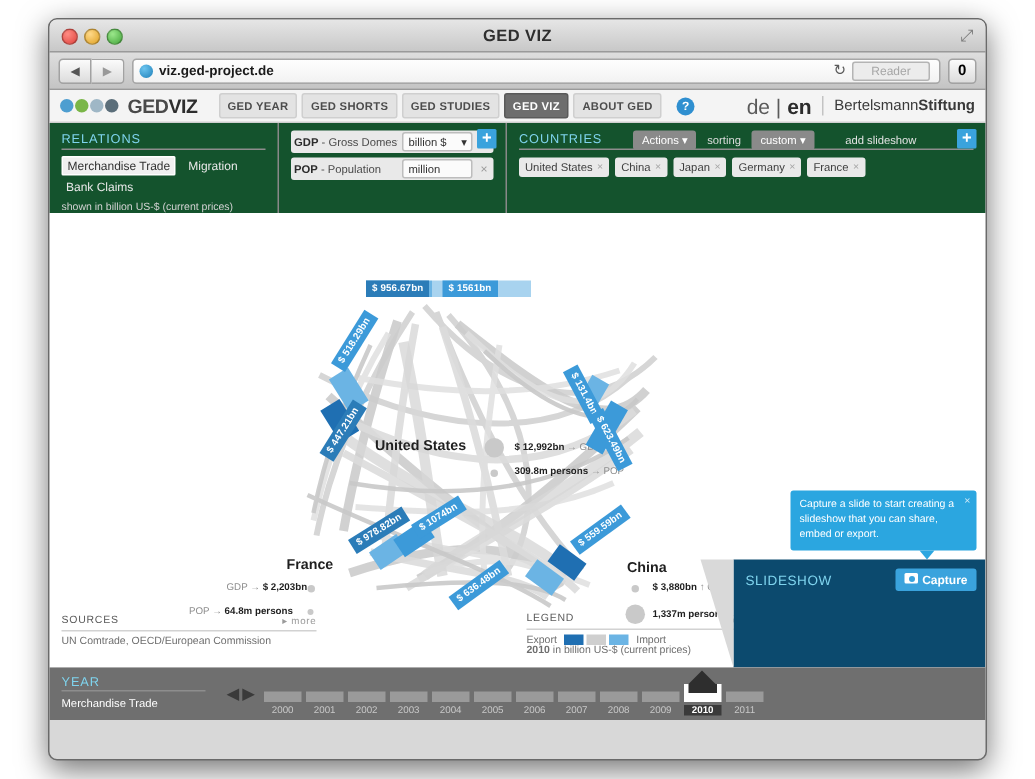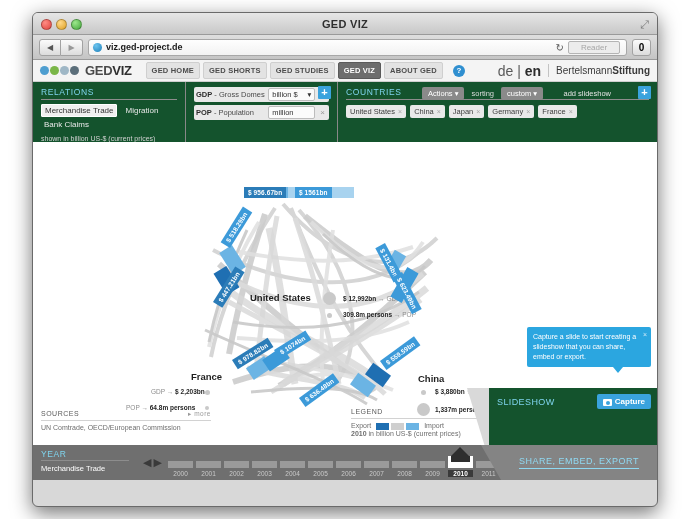--- a/index.html
+++ b/index.html
@@ -207,36 +207,36 @@
   .infobox .body { margin-top: 3px; font-size: 7px; color: #6e6e6e; }
 
   .legend-swatches { display: inline-flex; gap: 2px; align-items: center; vertical-align: middle; margin: 0 3px; }
   .sw { width: 13px; height: 7px; display: block; }
   .sw-dark { background: #1f6fb2; }
   .sw-gray { background: #cfcfcf; }
   .sw-light { background: #6bb4e4; }
 
   
   #slidepanel {
-    position: absolute; right: 0; bottom: 0; width: 168px; height: 57px;
-    background: #14532d;
+    position: absolute; right: 0; bottom: 0; width: 168px; height: 72px;
+    background: #0c4a6e;
   }
   #slidepanel::before {
     content: ""; position: absolute; left: -22px; top: 0;
     border-style: solid; border-width: 0 22px 72px 0;
     border-color: transparent #d9d9d9 transparent transparent;
   }
   .slide-head {
     display: flex; align-items: center; justify-content: space-between;
     padding: 6px 6px 0 8px;
   }
   .slide-title { font-size: 9px; color: #7fd4ee; letter-spacing: .4px; }
   .capture-btn {
     background: #3aa3dd; color: #fff; font-size: 8px; font-weight: bold;
-    padding: 3px 6px; border-radius: 2px; display: flex; align-items: flex-end; gap: 3px;
+    padding: 3px 6px; border-radius: 2px; display: flex; align-items: flex-start; gap: 3px;
   }
   .cam {
     width: 9px; height: 7px; background: #fff; border-radius: 1px; position: relative;
   }
   .cam::after {
     content: ""; position: absolute; left: 3px; top: 1.5px;
     width: 4px; height: 4px; border-radius: 50%; background: #3aa3dd;
   }
   .slide-field {
     margin: 5px 6px 0 8px; height: 17px; background: #c5c5c5;
@@ -330,21 +330,21 @@
 
   <div id="sitehead">
     <span class="logo-dots">
       <i class="ld1"></i>
         <i class="ld2"></i>
         <i class="ld3"></i>
         <i class="ld4"></i>
     </span>
     <span class="brand"><span>GED</span><b>VIZ</b></span>
     <div class="navtabs">
-      <div class="navtab">GED HOME</div>
+      <div class="navtab">GED YEAR</div>
       <div class="navtab">GED SHORTS</div>
       <div class="navtab">GED STUDIES</div>
       <div class="navtab active">GED VIZ</div>
       <div class="navtab">ABOUT GED</div>
     </div>
     <div class="helpbtn">?</div>
     <div class="right-head">
       <span class="lang"><span>de</span> <span>|</span> <b>en</b></span>
       <span class="divider-v"></span>
       <span class="bst"><span>Bertelsmann</span><b>Stiftung</b></span>
@@ -612,19 +612,15 @@
         <div style="position:absolute; left:3px; top:0px; width:19px; height:6px; background:#2e2e2e;"></div>
         <div class="bar"></div>
         <div class="yr">2010</div>
       </div>
       <div class="yearcell">
           <div class="bar"></div>
           <div class="yr">2011</div>
         </div>
     </div>
 
-    <div class="share-zone">
-      <div class="share-bg"></div>
-      <span class="share-txt">SHARE, EMBED, EXPORT</span>
-    </div>
   </div>
 
 </div>
 
 </body></html>

